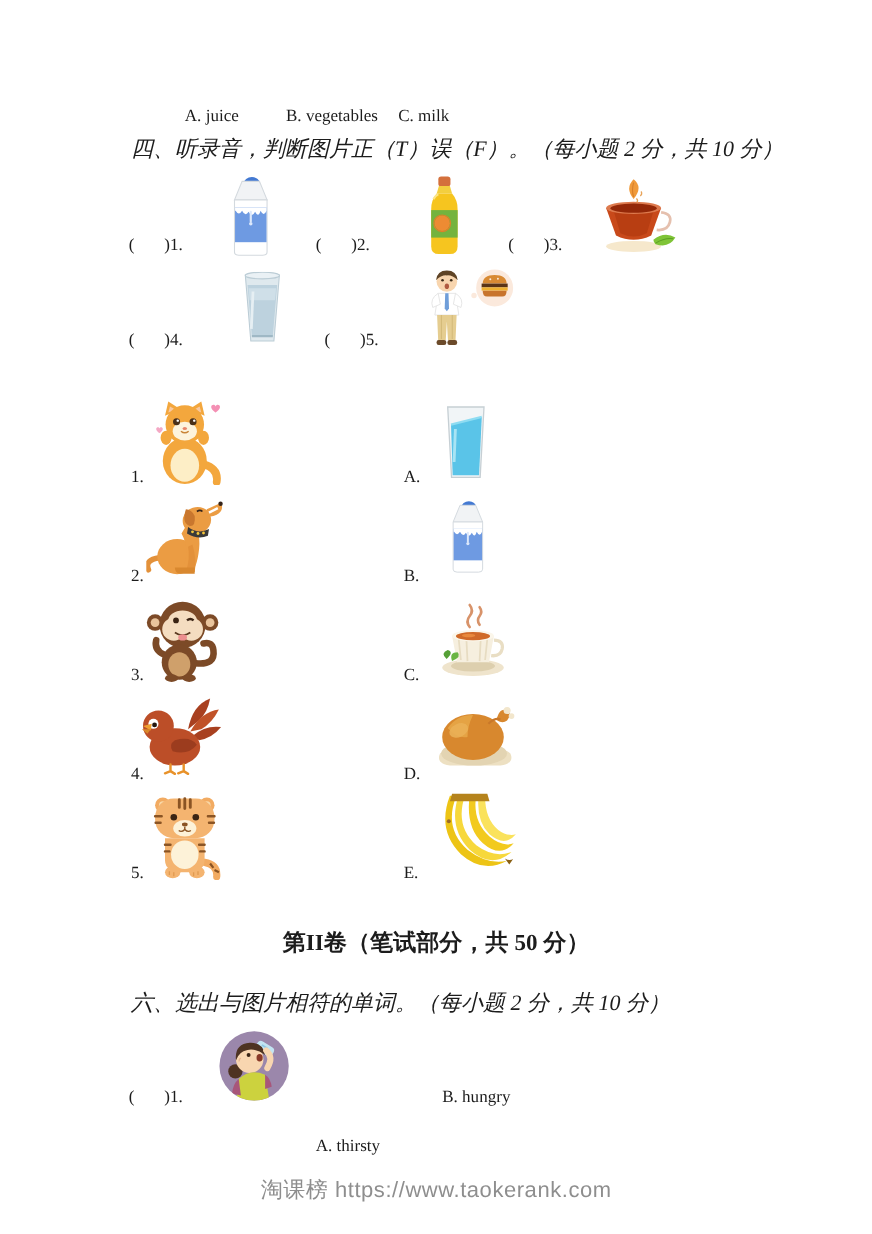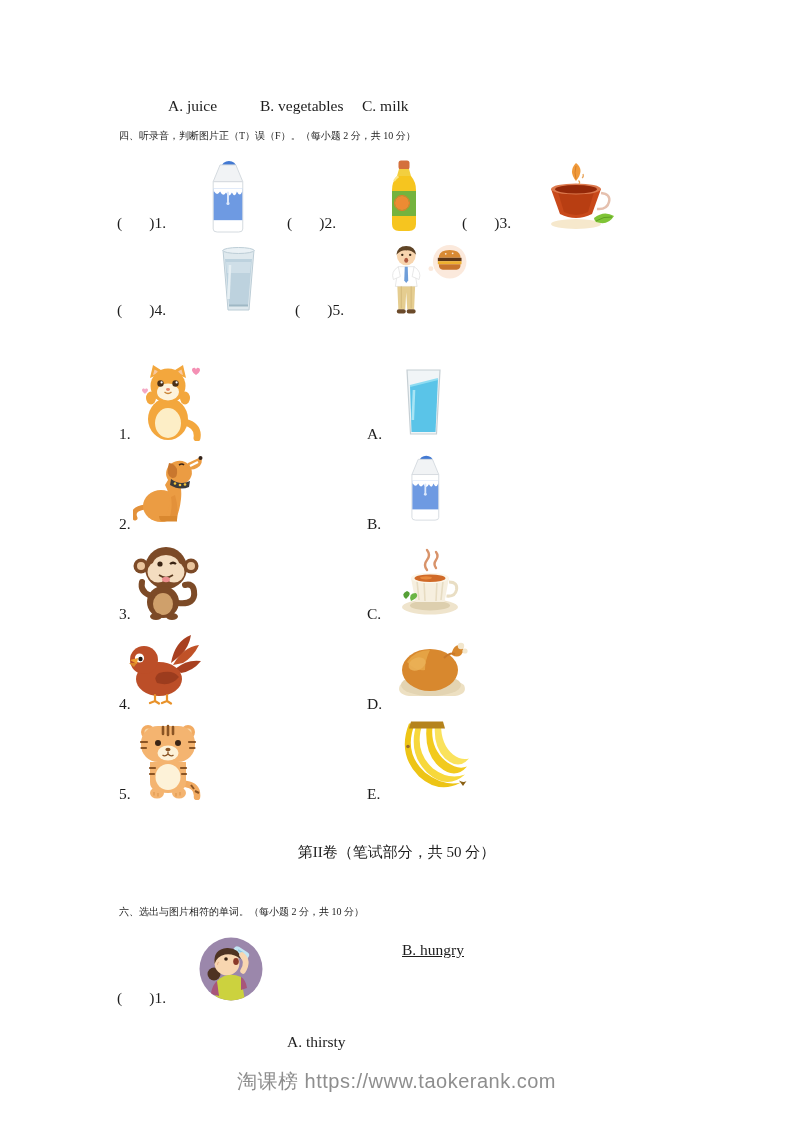--- a/index.html
+++ b/index.html
@@ -5,22 +5,22 @@
   * { margin:0; padding:0; box-sizing:border-box; }
   html,body { background:#ffffff; }
   body {
     width:793px; height:1122px; position:relative;
     font-family:"Liberation Serif","DejaVu Serif",serif;
     color:#1c1c1c; overflow:hidden;
   }
   .page { position:relative; width:793px; height:954px; background:#fff; }
   .abs { position:absolute; }
   .t { font-size:15.5px; line-height:19px; white-space:pre; }
-  .heading { font-size:10px; line-height:20px; }
-  .part2 { width:793px; text-align:center; font-weight:normal; font-size:15px; }
+  .heading { font-size:20px; line-height:20px;font-style:italic; }
+  .part2 { width:793px; text-align:center; font-weight:bold; font-size:21px; }
   .footer {
     width:793px; text-align:center;
     font-family:"Liberation Sans","DejaVu Sans",sans-serif;
     font-size:20px; color:#8e8e8e; letter-spacing:0.5px;
   }
   svg { display:block; }
 </style>
 </head>
 <body>
 
@@ -317,17 +317,17 @@
         <circle cx="27" cy="22" r="1.8" fill="#3a2414"></circle>
         <path d="M20 25 q-2 1 -1.5 3" stroke="#e8b890" stroke-width="1.2" fill="none"></path>
         <path d="M44 34 Q50 24 43 18" stroke="#f8d6b0" stroke-width="5.5" fill="none" stroke-linecap="round"></path>
         <path d="M18 44 Q28 34 42 40 L46 64 H16 Z" fill="#ccd23e"></path>
         <path d="M18 44 Q13 48 12 57 L20 59 Z" fill="#a8567a"></path>
         <path d="M42 40 Q47 43 48 51 L42 53 Z" fill="#a8567a"></path>
       </g>
     </svg>
   </div>
   <span class="abs t" style="left:287px; top:988px;margin-top:44px;">A. thirsty</span>
-  <span class="abs t" style="left:402px; top:940px;text-decoration:underline;">B. hungry</span>
+  <span class="abs t" style="left:402px; top:988px;">B. hungry</span>
 
   <div class="abs footer" style="left:0; top:1068px;">淘课榜 https://www.taokerank.com</div>
 
 </div>
 
 </body></html>

